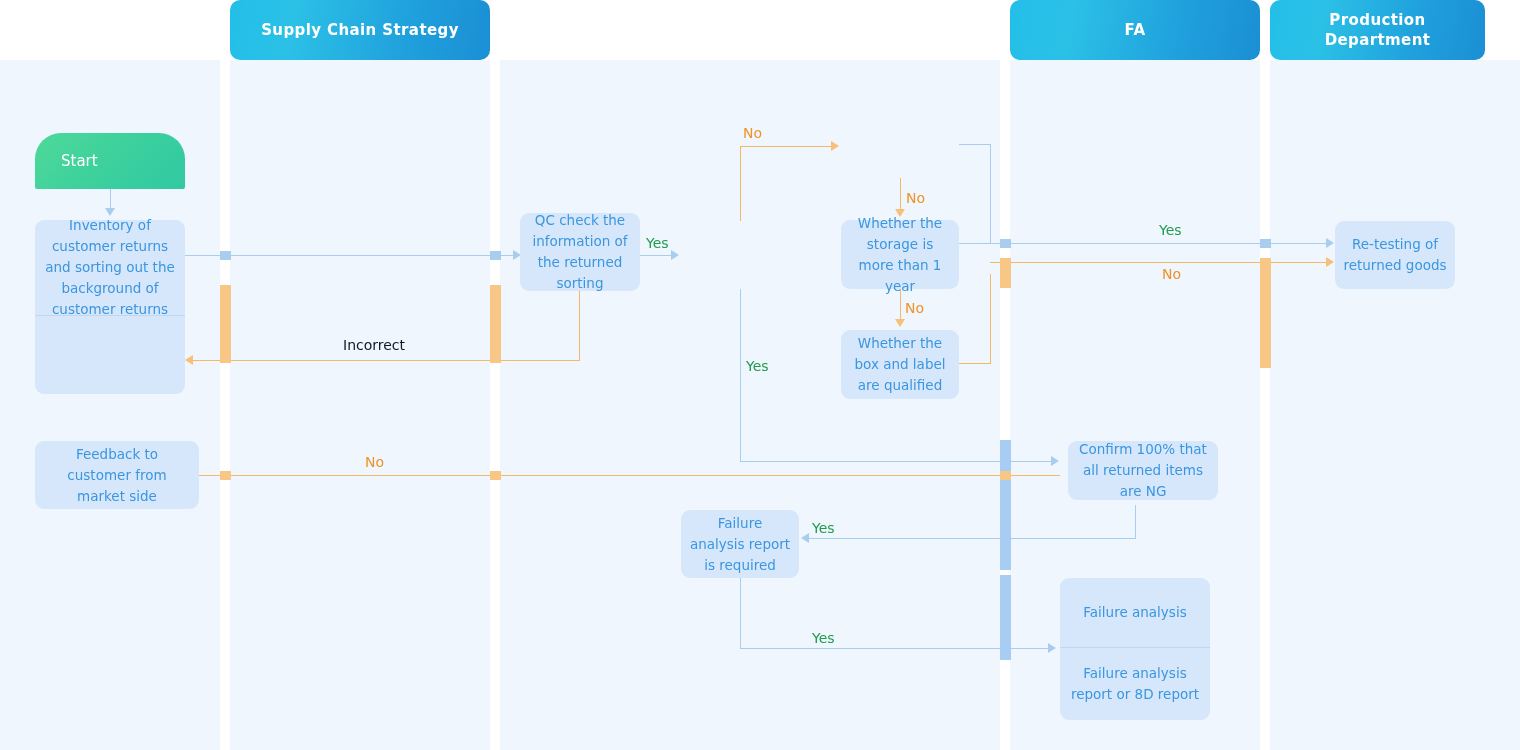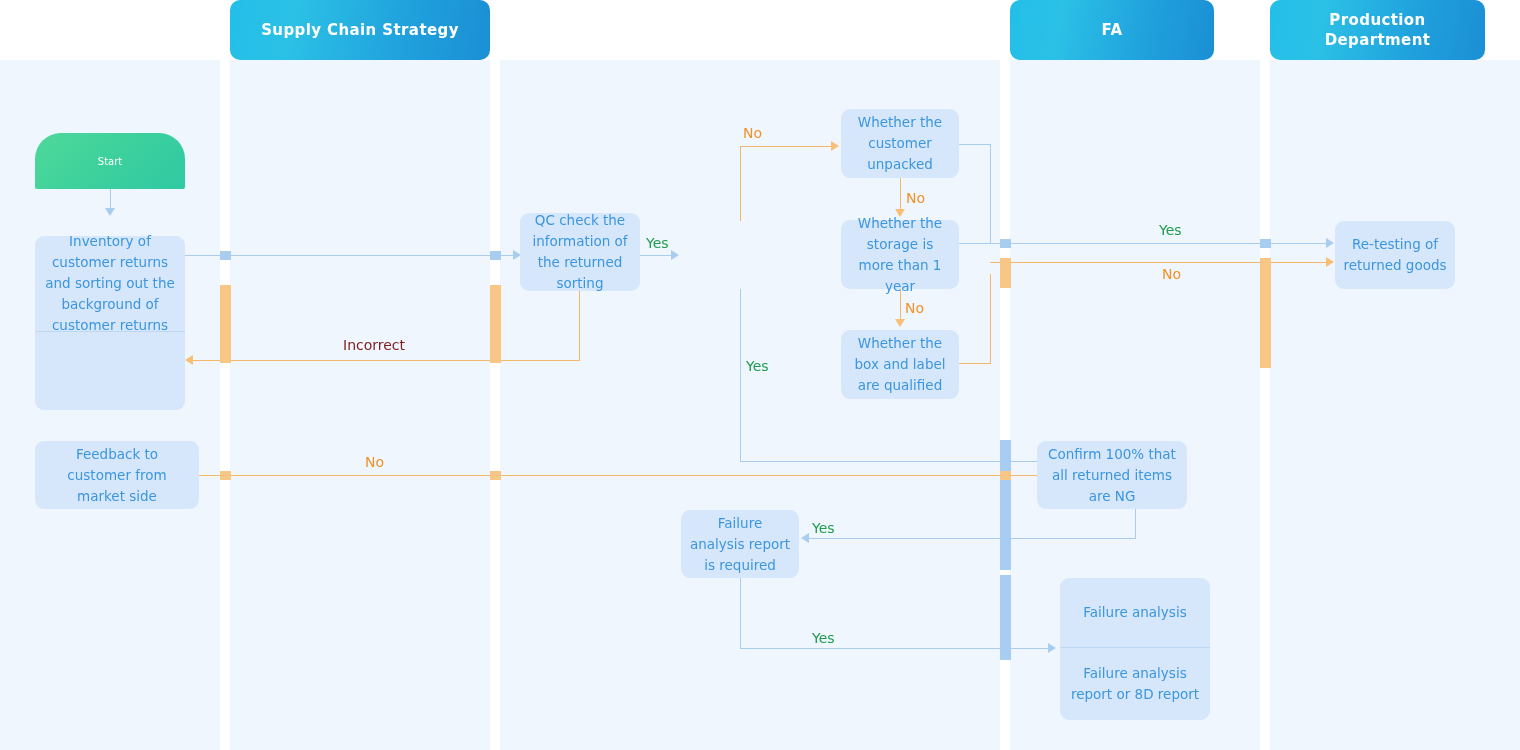--- a/index.html
+++ b/index.html
@@ -21,22 +21,22 @@
         display:flex;align-items:center;justify-content:center;text-align:center;
         padding:4px 8px;}
   .node.split{display:block;padding:0;}
   .node .seg{display:flex;align-items:center;justify-content:center;
              text-align:center;box-sizing:border-box;padding:4px 8px;}
   .node .seg.top{border-bottom:1px solid #bcd8f3;}
 
   .start{position:absolute;box-sizing:border-box;
          border-radius:26px 26px 2px 2px;
          background:linear-gradient(135deg,#4fd99a 0%,#3ed19c 45%,#31c9a4 100%);
-         color:#ffffff;font-size:10px;font-weight:500;
-         display:flex;align-items:center;justify-content:center;text-align:center;}
+         color:#ffffff;font-size:15px;font-weight:500;
+         display:flex;align-items:center;justify-content:flex-start;text-align:center;padding-left:26px;}
 
   
   .h{position:absolute;height:0;border-top:1.2px solid #a9cdee;}
   .v{position:absolute;width:0;border-left:1.2px solid #a9cdee;}
   .h.o{border-top-color:#f5b76a;}
   .v.o{border-left-color:#f5b76a;}
 
   .arw{position:absolute;width:0;height:0;}
   .arw.r{border-top:5px solid transparent;border-bottom:5px solid transparent;border-left:8px solid #a9cdee;}
   .arw.l{border-top:5px solid transparent;border-bottom:5px solid transparent;border-right:8px solid #a9cdee;}
@@ -46,39 +46,39 @@
   .arw.d.o{border-top-color:#f8bf76;}
 
   
   .cross{position:absolute;width:11px;background:#a9cdee;}
   .cross.o{background:#f8c685;}
   .cross.tall{background:#a7cdf2;}
 
   .lbl{position:absolute;font-size:14px;line-height:16px;white-space:nowrap;}
   .lbl.yes{color:#1f9d4e;}
   .lbl.no{color:#ef9227;}
-  .lbl.inc{color:#7f1d1d;}
+  .lbl.inc{color:#0f172a;}
 </style>
 </head>
 <body>
 
 <div id="stage">
 
   <div class="lane" style="left:0px;width:220px;"></div>
   <div class="lane" style="left:230px;width:260px;"></div>
   <div class="lane" style="left:500px;width:500px;"></div>
   <div class="lane" style="left:1010px;width:250px;"></div>
   <div class="lane" style="left:1270px;width:250px;"></div>
 
   <div class="lane-head" style="left:230px;width:260px;">
     <div>
       <div>Supply Chain Strategy</div>
     </div>
   </div>
-  <div class="lane-head" style="left:1010px;width:204px;">
+  <div class="lane-head" style="left:1010px;width:250px;">
     <div>FA</div>
   </div>
   <div class="lane-head" style="left:1270px;width:215px;">
     <div>Production Department</div>
   </div>
 
   <div class="v" style="left:110px;top:188px;height:22px;"></div>
   <div class="arw d" style="left:105px;top:208px;"></div>
 
   <div class="h" style="left:185px;top:255px;width:330px;"></div>
@@ -141,52 +141,49 @@
 
   <div class="v" style="left:740px;top:578px;height:70px;"></div>
   <div class="h" style="left:740px;top:648px;width:310px;"></div>
   <div class="cross tall" style="left:1000px;top:575px;height:85px;"></div>
   <div class="arw r" style="left:1048px;top:643px;"></div>
 
   <div class="start" style="left:35px;top:133px;width:150px;height:56px;">
     <span>Start</span>
   </div>
 
-  <div class="node split" style="left:35px;top:220px;width:150px;height:174px;margin-top:16px;">
+  <div class="node split" style="left:35px;top:220px;width:150px;height:174px;">
     <div class="seg top" style="height:96px;">
       <span>Inventory of customer returns and sorting out the background of customer returns</span>
     </div>
   </div>
 
   <div class="node" style="left:35px;top:441px;width:164px;height:68px;">
     <span>Feedback to customer from market side</span>
   </div>
 
   <div class="node" style="left:520px;top:213px;width:120px;height:78px;">
     <span>QC check the information of the returned sorting</span>
   </div>
 
 
-  <div class="node" style="left:841px;top:109px;width:118px;height:69px;">
-    <span>Whether the customer unpacked</span>
-  </div>
 
   <div class="node" style="left:841px;top:220px;width:118px;height:69px;">
     <span>Whether the storage is more than 1 year</span>
   </div>
 
   <div class="node" style="left:841px;top:330px;width:118px;height:69px;">
     <span>Whether the box and label are qualified</span>
   </div>
 
   <div class="node" style="left:681px;top:510px;width:118px;height:68px;">
     <span>Failure analysis report is required</span>
   </div>
 
-  <div class="node" style="left:1037px;top:441px;width:150px;height:68px;">
+  <div class="node" style="left:1068px;top:441px;width:150px;height:59px;">
     <span>Confirm 100% that all returned items are NG</span>
   </div>
 
   <div class="node split" style="left:1060px;top:578px;width:150px;height:142px;">
     <div class="seg top" style="height:70px;">
       <span>Failure analysis</span>
     </div>
     <div class="seg" style="height:71px;">
       <span>Failure analysis report or 8D report</span>
     </div>

